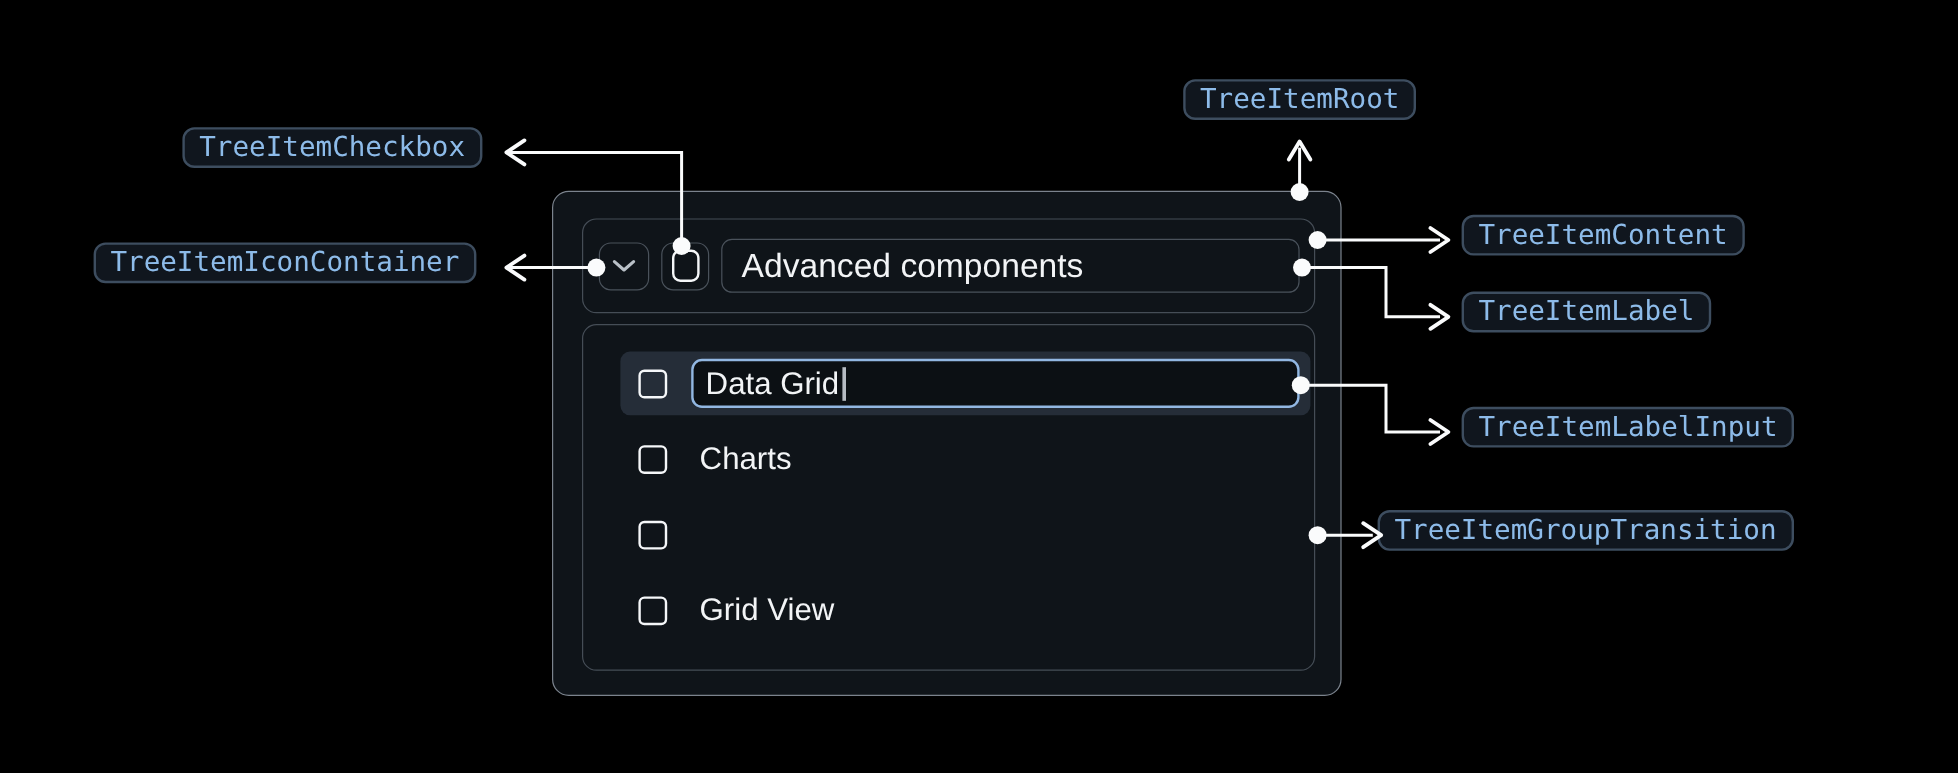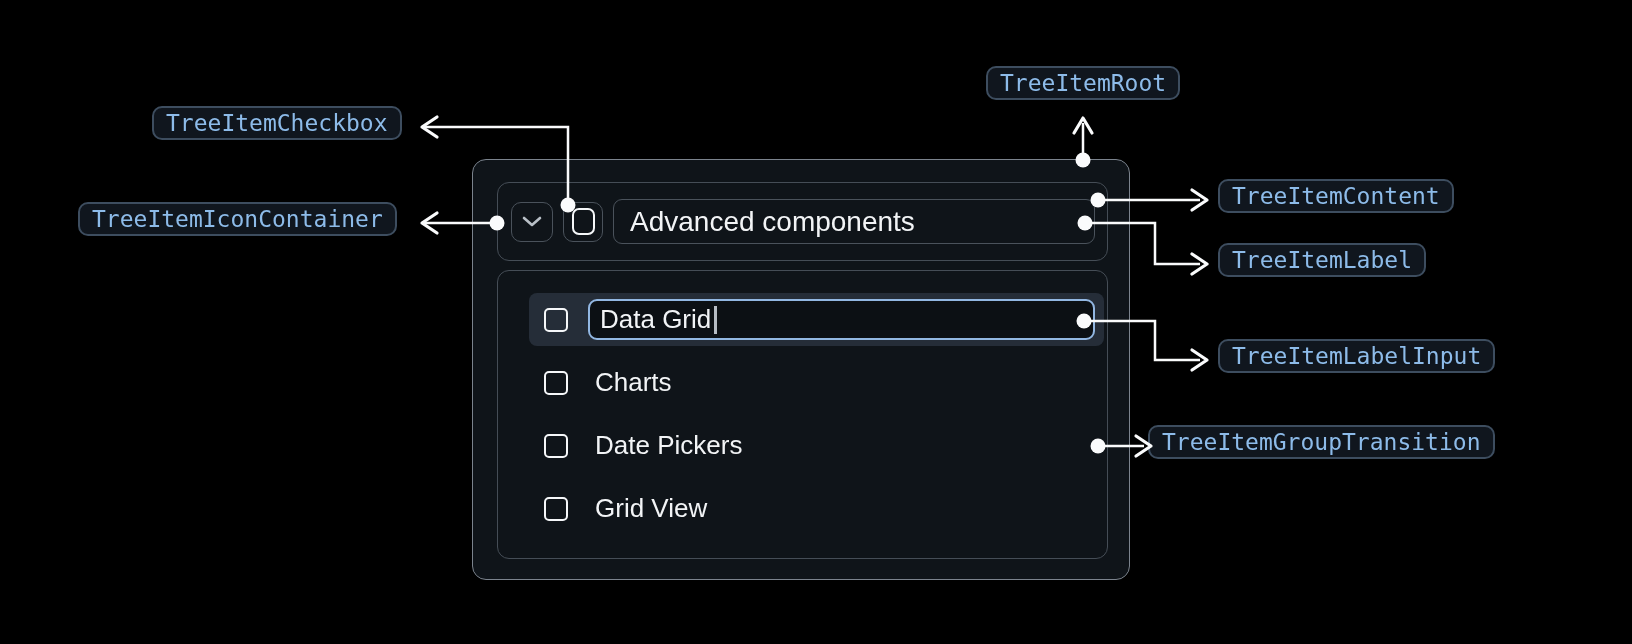--- a/index.html
+++ b/index.html
@@ -7,21 +7,21 @@
          font-family:"Liberation Sans",sans-serif;}
 
   
   .chip{position:absolute;box-sizing:border-box;
         font-family:"DejaVu Sans Mono",monospace;font-size:23px;line-height:30px;
         color:#8dbbe9;background:#10161e;border:2px solid #3d4d5f;border-radius:10px;
         padding:0 12px;white-space:nowrap;}
 
   
   .card{position:absolute;left:460px;top:159px;width:658px;height:421px;box-sizing:border-box;
-        background:#0f1419;border:1.5px solid #7b838d;border-radius:14px;margin-left:12px;}
+        background:#0f1419;border:1.5px solid #7b838d;border-radius:14px;}
 
   .content-row{box-sizing:border-box;height:79px;margin:22px 21px 0 24px;
         border:1.5px solid #454d56;border-radius:12px;
         display:flex;align-items:center;padding:0 12px 0 13px;gap:10px;}
 
   .icon-container{box-sizing:border-box;width:42px;height:40px;flex:0 0 auto;
         border:1.5px solid #4a525b;border-radius:10px;
         display:flex;align-items:center;justify-content:center;}
   .checkbox-container{box-sizing:border-box;width:40px;height:40px;flex:0 0 auto;
         border:1.5px solid #4a525b;border-radius:10px;
@@ -82,21 +82,20 @@
         </div>
       </div>
 
       <div class="row">
         <span class="row-checkbox"></span>
         <span class="row-label">Charts</span>
       </div>
 
       <div class="row">
         <span class="row-checkbox"></span>
-        <span class="row-label">Date Pickers</span>
       </div>
 
       <div class="row">
         <span class="row-checkbox"></span>
         <span class="row-label">Grid View</span>
       </div>
 
     </div>
   </div>
 

